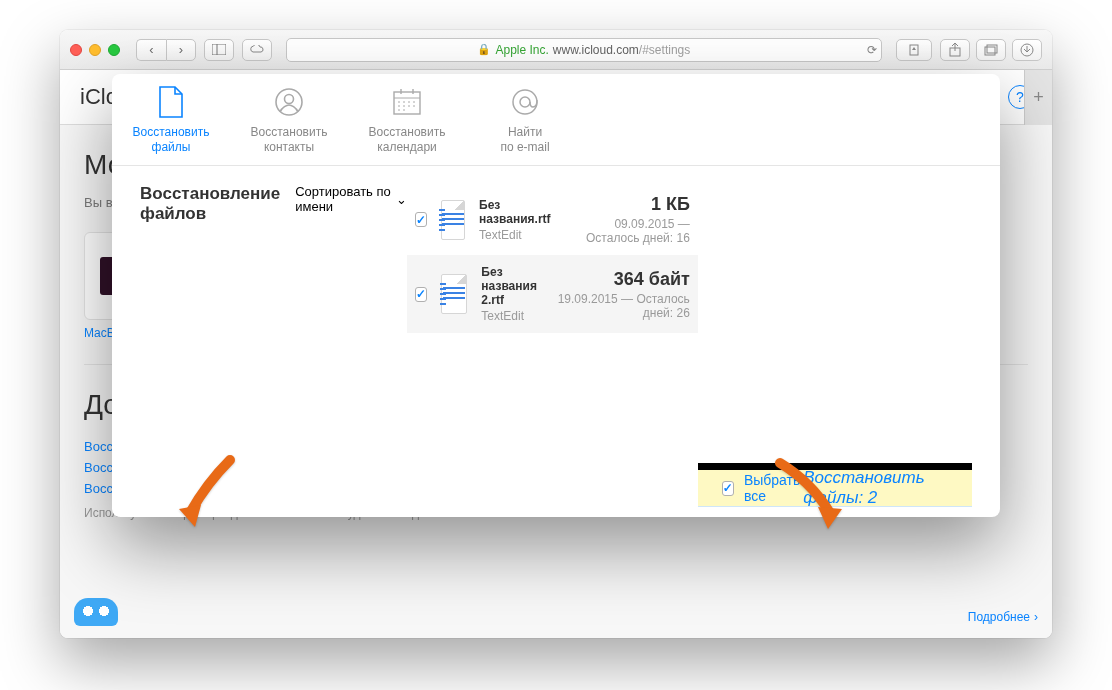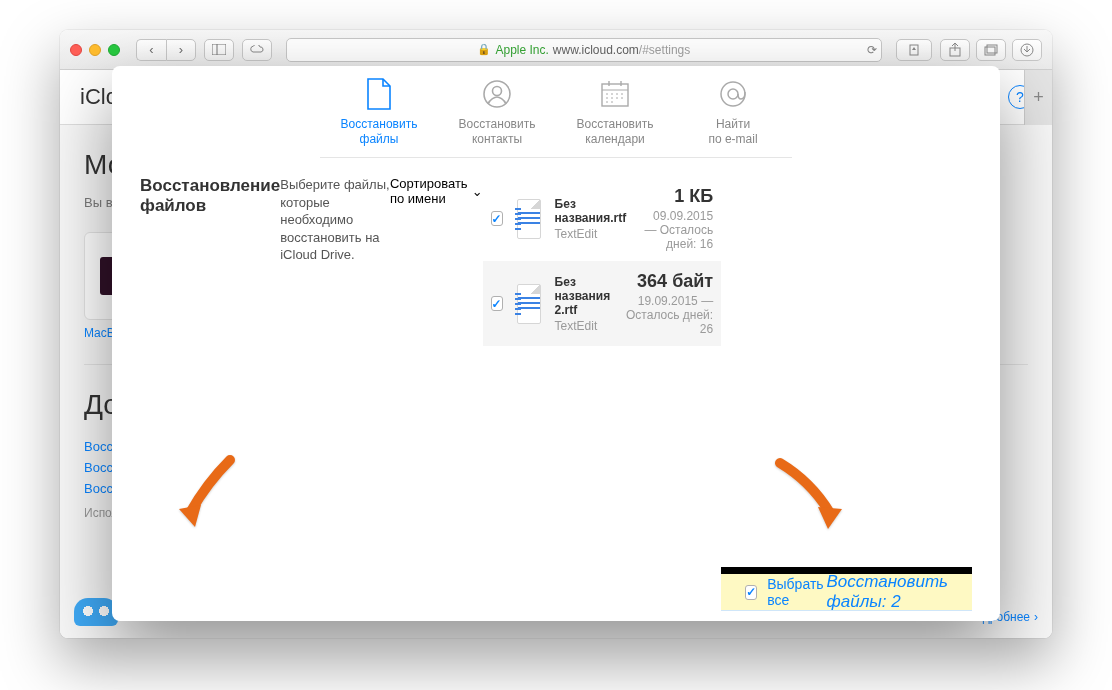--- a/index.html
+++ b/index.html
@@ -74,23 +74,23 @@
   background:radial-gradient(circle at 7px 7px,#fff 5px,transparent 5px),
              radial-gradient(circle at 23px 7px,#fff 5px,transparent 5px); }
 .add-tab { position:absolute; right:0; top:0; width:28px; height:55px;
   display:flex; align-items:center; justify-content:center; background:#e4e4e4;
   border-left:1px solid #ccc; color:#888; font-size:18px; }
 .more-pill { position:absolute; bottom:14px; right:14px; display:flex; align-items:center; gap:4px;
   color:#0a84ff; font-size:12px; }
 
 
 .modal {
-  position:absolute; left:52px; top:36px; width:888px; height:555px;
+  position:absolute; left:52px; top:44px; width:888px; height:443px;
   background:#fff; border-radius:8px; box-shadow:0 30px 70px rgba(0,0,0,.4);
-  display:flex; flex-direction:column; overflow:hidden;align-items:center;
+  display:flex; flex-direction:column; overflow:hidden;
 }
 .modal-tabs {
   height:92px; display:flex; border-bottom:1px solid #e5e5e5;
 }
 .mtab {
   flex:0 0 auto; width:118px; display:flex; flex-direction:column; align-items:center;
   justify-content:center; gap:6px; color:#888; font-size:12px; text-align:center;
 }
 .mtab.active { color:#0a84ff; }
 .mtab .icon-slot { width:30px; height:34px; display:flex; align-items:center; justify-content:center; }
@@ -295,21 +295,20 @@
             </svg>
         </div>
         <div class="mtab-label" style="white-space:pre-line;">Найти
 по e-mail</div>
       </div>
     </div>
 
     <div class="modal-content">
       <div class="mc-title">Восстановление файлов</div>
       <div class="mc-row">
-        <div class="mc-instruct">Выберите файлы, которые необходимо восстановить на iCloud Drive.</div>
         <div class="sort-link">
           <span>Сортировать по имени</span>
           <span>⌄</span>
         </div>
       </div>
 
       <div class="file-list">
         <div class="file-item">
           <div class="chk checked"></div>
           <div class="file-icon-wrap">

